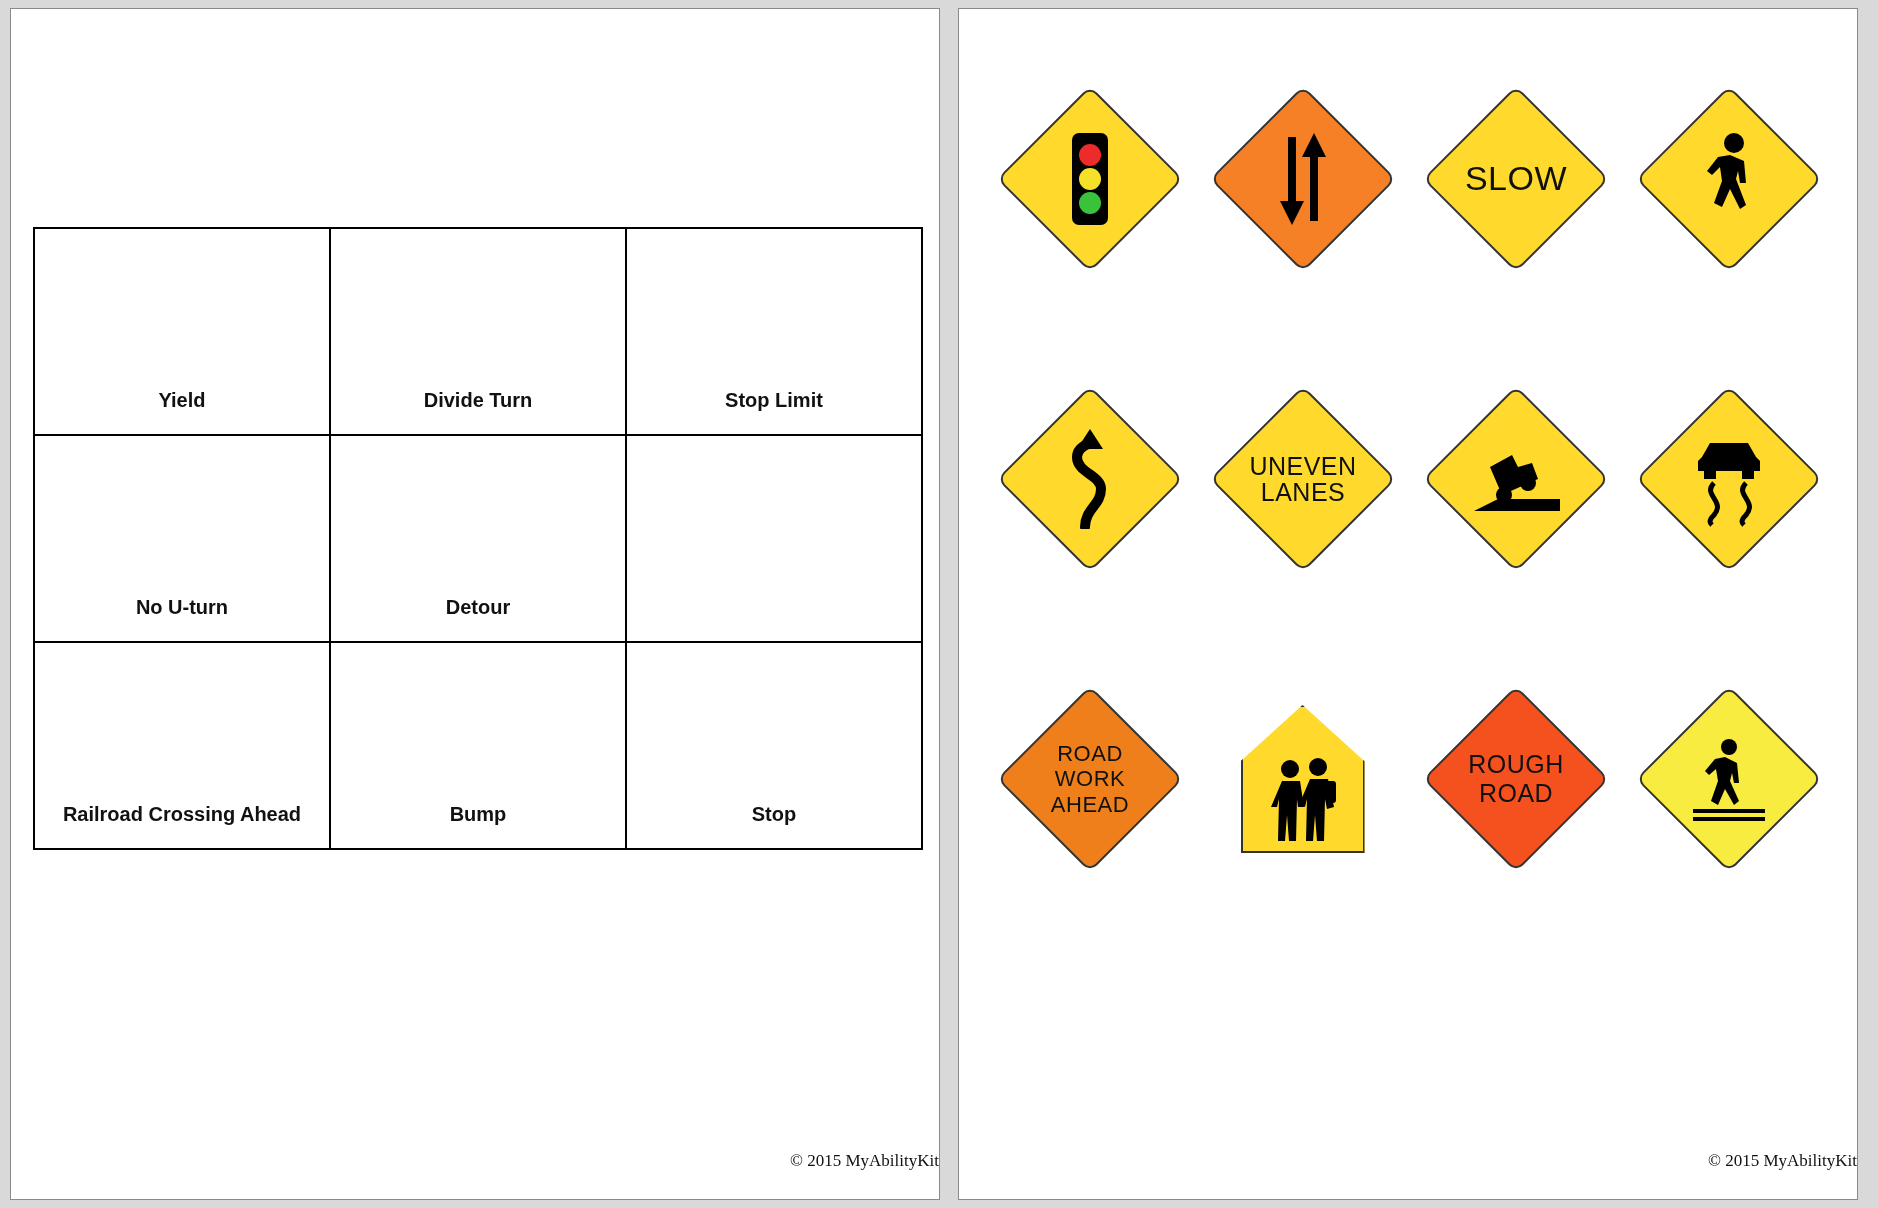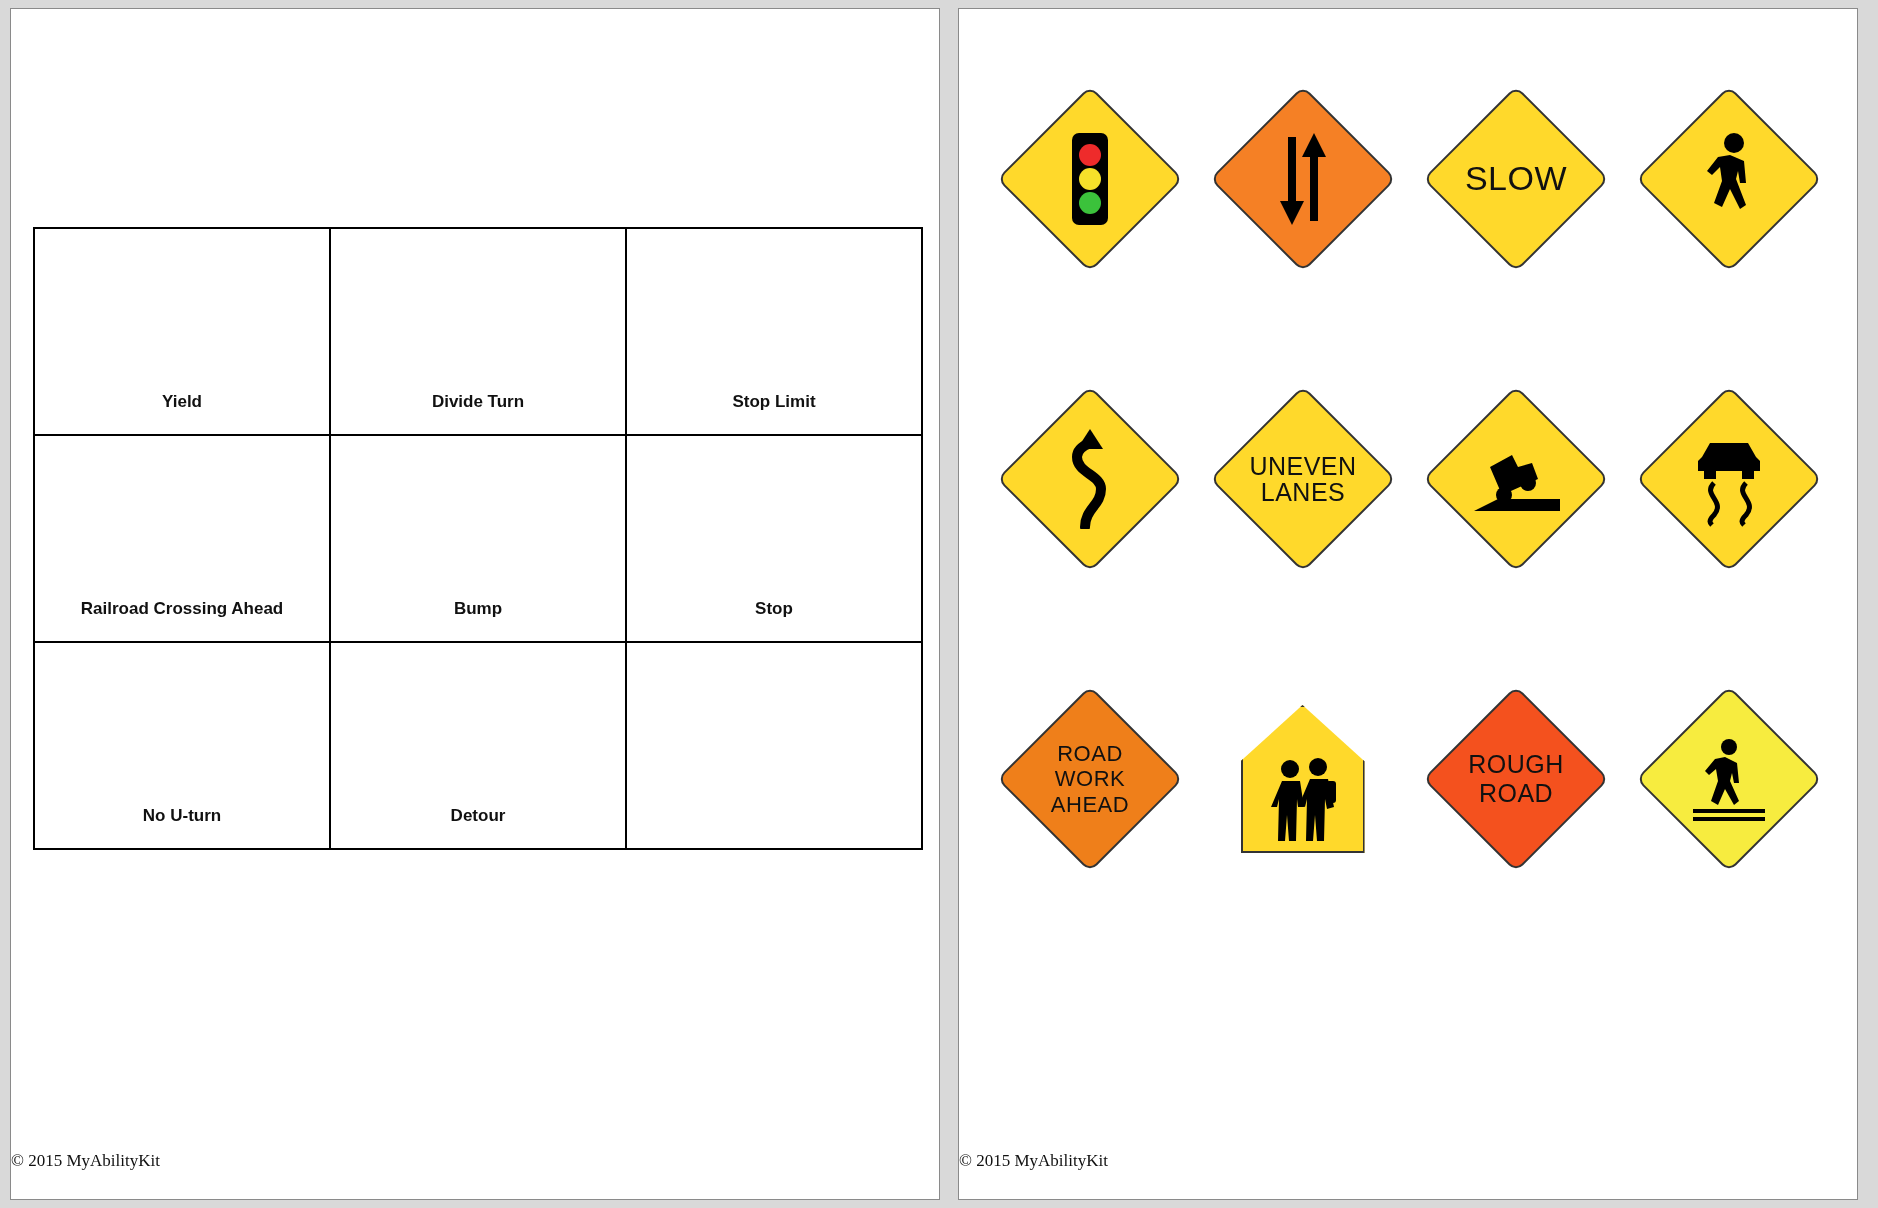--- a/index.html
+++ b/index.html
@@ -42,30 +42,30 @@
     width: 890px;
     border-collapse: collapse;
     table-layout: fixed;
   }
   .word-table td {
     border: 2px solid #000000;
     height: 182px;
     vertical-align: bottom;
     text-align: center;
     padding-bottom: 22px;
-    font-size: 17px;
+    font-size: 20px;
     font-weight: bold;
     color: #111;
   }
   .copyright {
     position: absolute;
     bottom: 28px;
     left: 0;
     width: 100%;
-    text-align: left;
+    text-align: right;
     font-family: "Liberation Serif", serif;
     font-size: 17px;
     color: #111;
   }
 
   
   .sign-grid {
     position: absolute;
     left: 24px;
     top: 20px;
@@ -146,28 +146,28 @@
 
   <div class="page page-left">
     <table class="word-table">
       <tbody>
           <tr>
         <td>Yield</td>
         <td>Divide Turn</td>
         <td>Stop Limit</td>
       </tr>
       <tr>
+        <td>No U-turn</td>
+        <td>Detour</td>
+        <td></td>
+      </tr>
+      <tr>
         <td>Railroad Crossing Ahead</td>
         <td>Bump</td>
         <td>Stop</td>
-      </tr>
-      <tr>
-        <td>No U-turn</td>
-        <td>Detour</td>
-        <td></td>
       </tr>
     </tbody>
       </table>
     <div class="copyright">© 2015 MyAbilityKit</div>
   </div>
 
   <div class="page page-right">
     <div class="sign-grid">
 
       <div class="sign-cell">

